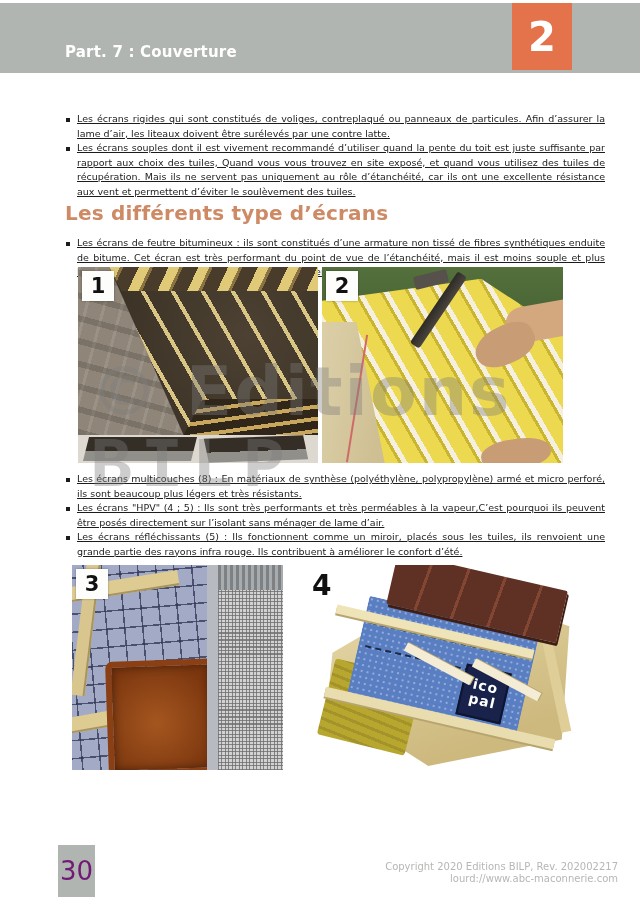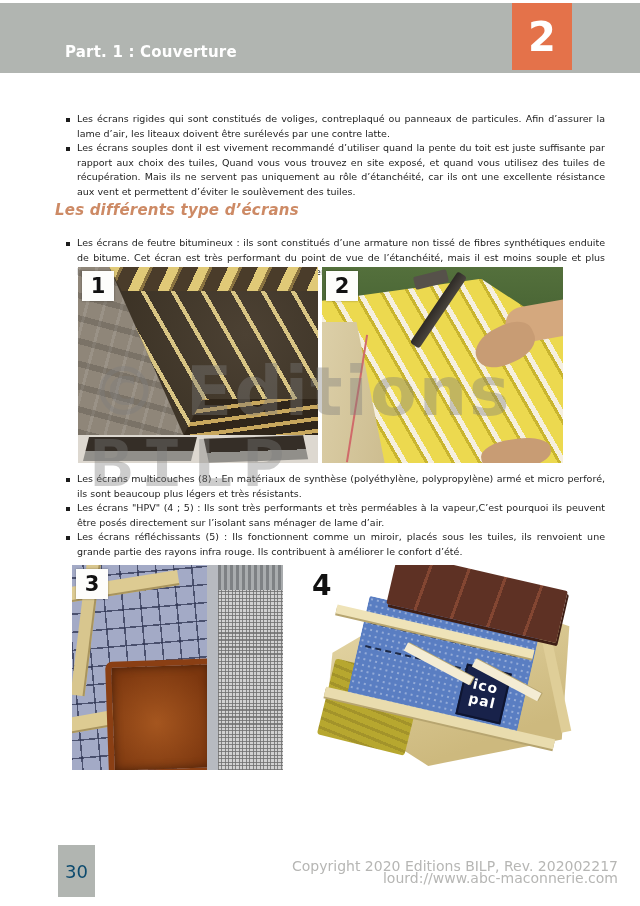--- a/index.html
+++ b/index.html
@@ -19,33 +19,33 @@
     color:#ffffff; letter-spacing:0.2px;
   }
   .chapter-box {
     position:absolute; left:512px; top:3px; width:60px; height:67px;
     background:var(--accent_orange, #e4724a);
     display:flex; align-items:center; justify-content:center;
   }
   .chapter-box span { color:#ffffff; font-size:40px; font-weight:bold; }
 
   
-  .bullets { position:absolute; left:65px; width:540px; margin:0; padding:0; list-style:none; }
+  .bullets { position:absolute; left:65px; width:540px; margin:0; padding:0; list-style:none;text-decoration:underline; }
   .bullets li {
     position:relative; padding-left:12px; font-size:9.5px; line-height:14.5px;
     text-align:justify;
   }
   .bullets li::before {
     content:""; position:absolute; left:1px; top:5.5px; width:4px; height:4px;
     background:#1c1c1c;
   }
   .intro-list { top:112px; }
   .section-heading {
-    position:absolute; left:55px; top:201px; font-size:15px; font-weight:bold;
-    color:var(--heading_orange, #cd8a65); letter-spacing:0.2px;font-style:italic;
+    position:absolute; left:65px; top:201px; font-size:20px; font-weight:bold;
+    color:var(--heading_orange, #cd8a65); letter-spacing:0.2px;
   }
   .section-list { top:236px; }
   .mid-list { top:472px; }
 
   
   .figrow { position:absolute; }
   .figrow1 { left:78px; top:267px; width:485px; height:196px; }
   .figrow2 { left:72px; top:565px; width:508px; height:205px; }
   .fig { position:absolute; overflow:hidden; }
   .fig-label {
@@ -190,33 +190,33 @@
     position:absolute; left:82px; top:428px; font-size:70px; font-weight:bold;
     letter-spacing:9px; color:var(--watermark_gray, #7d7d7d); opacity:0.38;font-family:Liberation Mono, monospace;
   }
 
   
   .page-number-box {
     position:absolute; left:58px; top:845px; width:37px; height:52px;
     background:var(--footer_gray, #b1b5b1);
     display:flex; align-items:center; justify-content:center;
   }
-  .page-number-box span { color:#0c4a6e; font-size:18px; }
+  .page-number-box span { color:#701a75; font-size:26px; }
   .copyright {
     position:absolute; right:22px; top:861px; text-align:right;
-    font-size:14px; line-height:11.5px; color:var(--copyright_text, #b6b6b4);
+    font-size:10px; line-height:11.5px; color:var(--copyright_text, #b6b6b4);
   }
 </style>
 </head>
 <body>
 
 <div class="page">
 
   <div class="header-bar">
-    <div class="header-title">Part. 1 : Couverture</div>
+    <div class="header-title">Part. 7 : Couverture</div>
   </div>
   <div class="chapter-box">
     <span>2</span>
   </div>
 
   <ul class="bullets intro-list">
     <li>Les écrans rigides qui sont constitués de voliges, contreplaqué ou panneaux de particules. Afin d’assurer la lame d’air, les liteaux doivent être surélevés par une contre latte.</li>
     <li>Les écrans souples dont il est vivement recommandé d’utiliser quand la pente du toit est juste suffisante par rapport aux choix des tuiles, Quand vous vous trouvez en site exposé, et quand vous utilisez des tuiles de récupération. Mais ils ne servent pas uniquement au rôle d’étanchéité, car ils ont une excellente résistance aux vent et permettent d’éviter le soulèvement des tuiles.</li>
   </ul>
 

